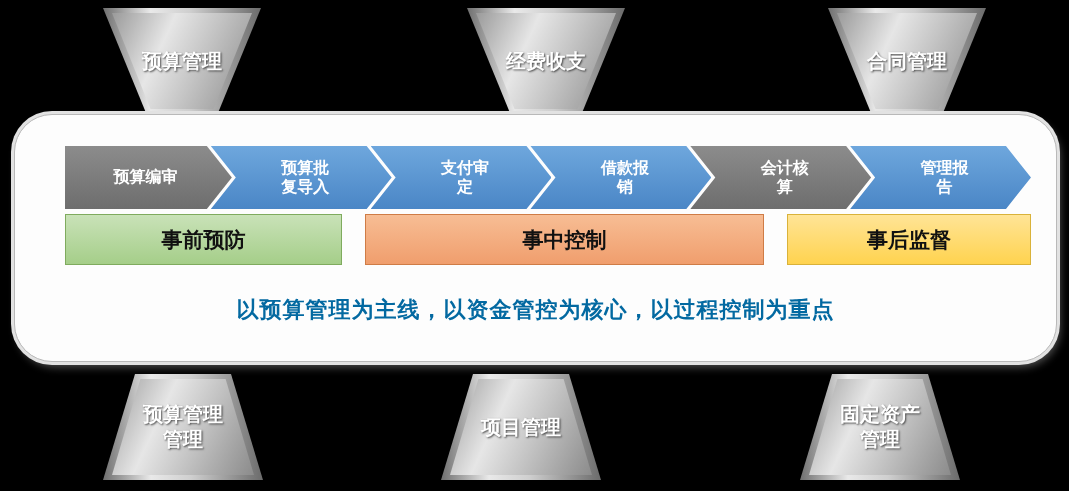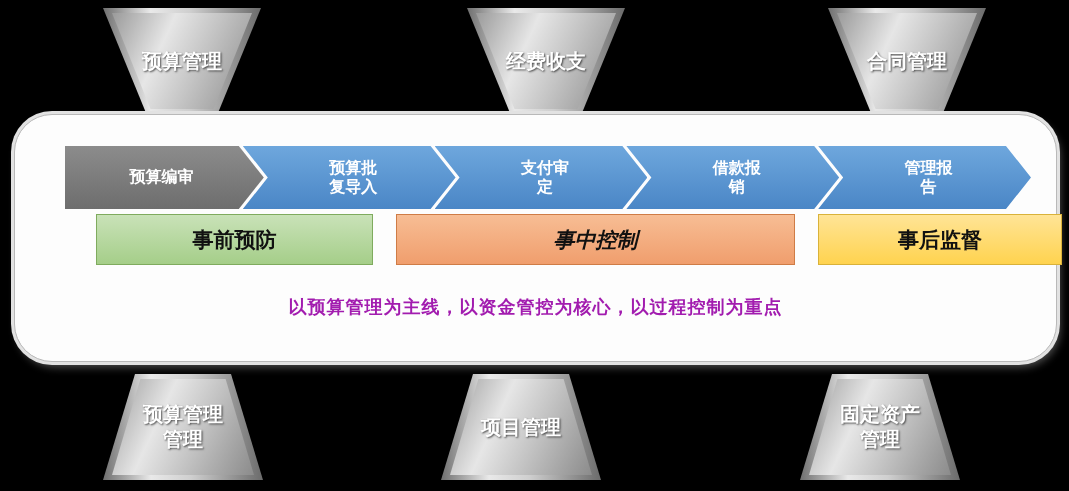--- a/index.html
+++ b/index.html
@@ -36,30 +36,30 @@
     white-space:pre-line;padding-left:18px;padding-right:10px;
     clip-path:polygon(0 0,calc(100% - 25px) 0,100% 50%,calc(100% - 25px) 100%,0 100%,25px 50%);}
   .chev + .chev{margin-left:-21px;}
   .chev.first{clip-path:polygon(0 0,calc(100% - 25px) 0,100% 50%,calc(100% - 25px) 100%,0 100%);
     padding-left:4px;}
   .chev.blue{background:linear-gradient(to bottom,#6ea7dd,#4a86c6);}
   .chev.gray{background:linear-gradient(to bottom,#8c8c8c,#6d6d6d);}
 
   
   .phases{position:absolute;left:50px;top:99px;width:966px;height:51px;
-    display:flex;justify-content:space-between;margin-left:31px;}
+    display:flex;justify-content:space-between;}
   .phase{display:flex;align-items:center;justify-content:center;box-sizing:border-box;
     font-weight:bold;font-size:21px;color:#111;border:1px solid;}
   .phase.green{width:277px;background:linear-gradient(to bottom,#c9e2b8,#a5ce89);border-color:#7fab5e;}
-  .phase.orange{width:399px;background:linear-gradient(to bottom,#f7bd94,#f09e6d);border-color:#cf7c46;font-style:italic;}
+  .phase.orange{width:399px;background:linear-gradient(to bottom,#f7bd94,#f09e6d);border-color:#cf7c46;}
   .phase.yellow{width:244px;background:linear-gradient(to bottom,#ffe496,#ffd34f);border-color:#d9b23a;}
 
   
   .slogan{position:absolute;left:0;right:0;top:180px;text-align:center;
-    font-size:18px;font-weight:bold;color:#a21caf;letter-spacing:1px;}
+    font-size:22px;font-weight:bold;color:#0369a1;letter-spacing:1px;}
 </style>
 </head>
 <body>
 
 <div class="top-row">
   <div class="trap trap-down" style="left:103px">
     <div class="outer"></div>
     <div class="inner"></div>
     <div class="label">预算管理</div>
   </div>
@@ -78,20 +78,22 @@
 <div class="panel">
 
   <div class="chevrons">
     <div class="chev first gray">预算编审</div>
     <div class="chev blue">预算批
 复导入</div>
     <div class="chev blue">支付审
 定</div>
     <div class="chev blue">借款报
 销</div>
+    <div class="chev gray">会计核
+算</div>
     <div class="chev blue">管理报
 告</div>
   </div>
 
   <div class="phases">
     <div class="phase green">事前预防</div>
     <div class="phase orange">事中控制</div>
     <div class="phase yellow">事后监督</div>
   </div>
 

